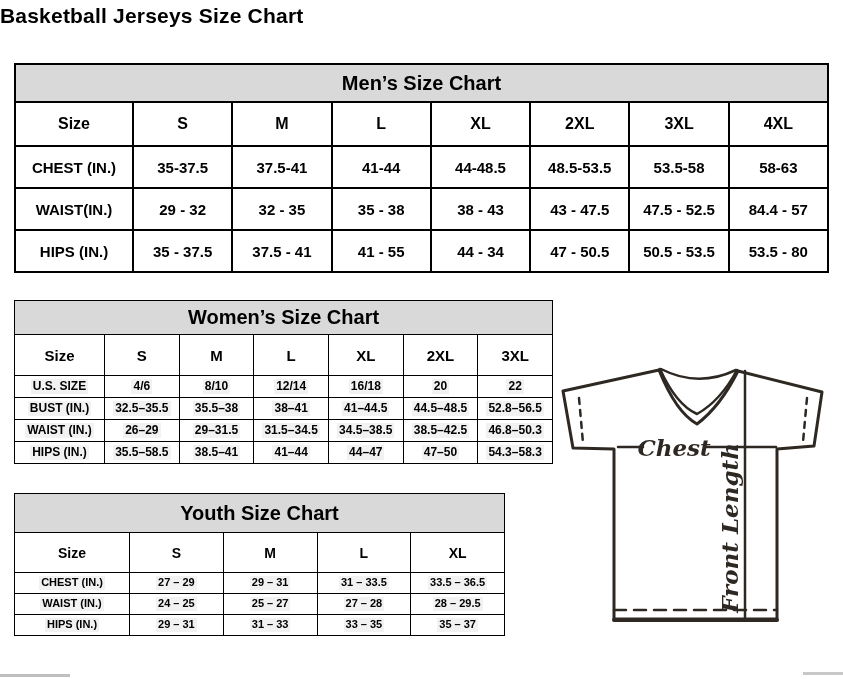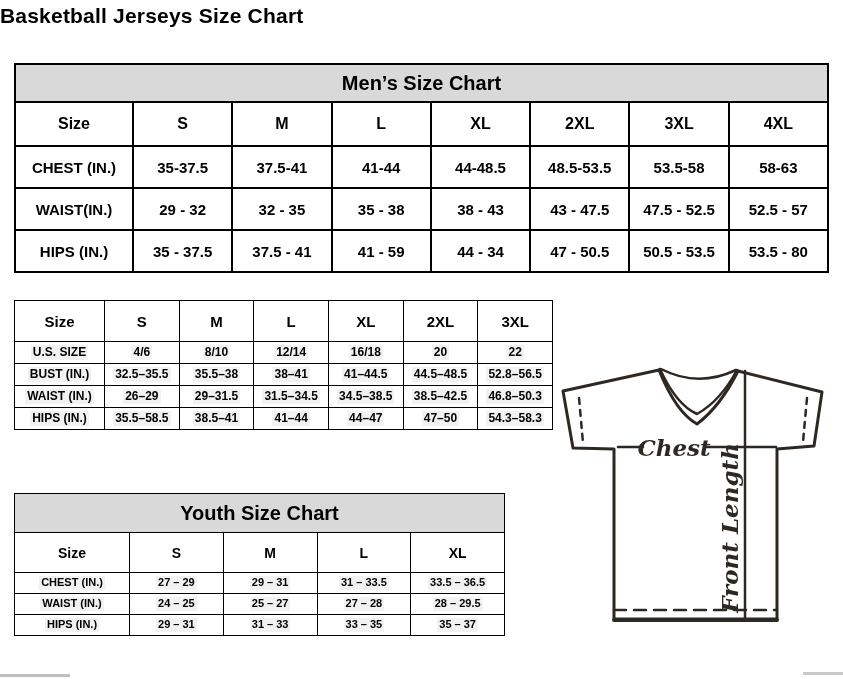--- a/index.html
+++ b/index.html
@@ -85,41 +85,44 @@
       <td>58-63</td>
     </tr>
     <tr class="data-row">
       <th>WAIST(IN.)</th>
       <td>29 - 32</td>
       <td>32 - 35</td>
       <td>35 - 38</td>
       <td>38 - 43</td>
       <td>43 - 47.5</td>
       <td>47.5 - 52.5</td>
-      <td>52.5 - 57</td>
+      <td>84.4 - 57</td>
     </tr>
     <tr class="data-row">
       <th>HIPS (IN.)</th>
       <td>35 - 37.5</td>
       <td>37.5 - 41</td>
-      <td>41 - 59</td>
+      <td>41 - 55</td>
       <td>44 - 34</td>
       <td>47 - 50.5</td>
       <td>50.5 - 53.5</td>
       <td>53.5 - 80</td>
     </tr>
   </tbody>
 </table>
 
 <table class="tbl womens">
   <colgroup>
       <col style="width:90px">
       <col span="6">
     </colgroup>
   <tbody>
+    <tr>
+      <td colspan="7" class="title-cell">Women’s Size Chart</td>
+    </tr>
     <tr class="head-row">
       <th>Size</th>
       <th>S</th>
       <th>M</th>
       <th>L</th>
       <th>XL</th>
       <th>2XL</th>
       <th>3XL</th>
     </tr>
     <tr class="data-row">

